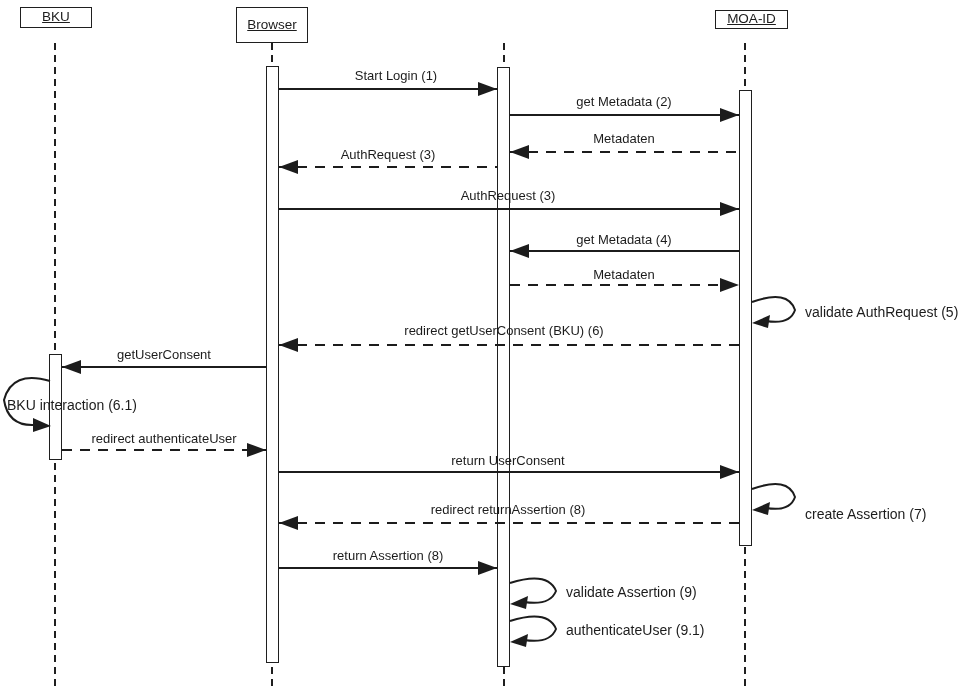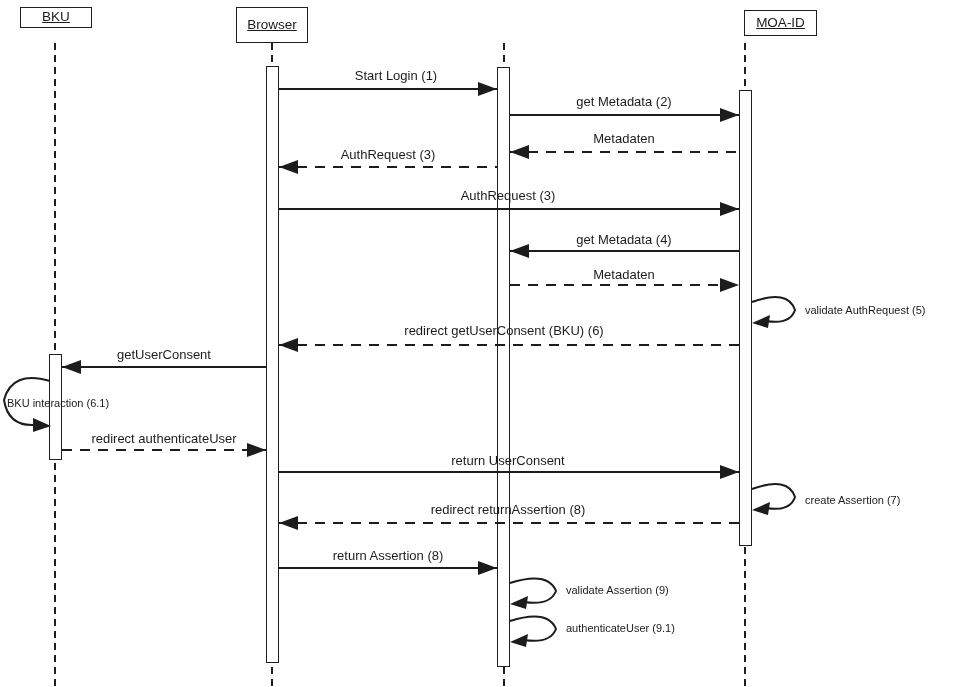--- a/index.html
+++ b/index.html
@@ -25,40 +25,40 @@
   .lnd{position:absolute;height:2px;z-index:5;
     background:repeating-linear-gradient(90deg,#1c1c1c 0 10px,transparent 10px 18px);}
   .ar{position:absolute;width:0;height:0;z-index:6;
     border-top:7px solid transparent;border-bottom:7px solid transparent;
     border-left:19px solid #1c1c1c;}
   .al{position:absolute;width:0;height:0;z-index:6;
     border-top:7px solid transparent;border-bottom:7px solid transparent;
     border-right:19px solid #1c1c1c;}
   .lbl{position:absolute;transform:translateX(-50%);white-space:nowrap;
     font-size:13px;z-index:7;}
-  .lbl-l{position:absolute;white-space:nowrap;font-size:11px;z-index:7;}
+  .lbl-l{position:absolute;white-space:nowrap;font-size:14px;z-index:7;}
   .loop{position:absolute;z-index:6;overflow:visible;}
 </style>
 </head>
 <body>
 
 <div id="canvas">
 
   <div class="lifeline" style="left:54px;top:43px;height:644px"></div>
   <div class="lifeline" style="left:271px;top:43px;height:644px"></div>
   <div class="lifeline" style="left:503px;top:43px;height:644px"></div>
   <div class="lifeline" style="left:744px;top:43px;height:644px"></div>
 
   <div class="actor" style="left:20px;top:7px;width:72px;height:21px">
     <span>BKU</span>
   </div>
   <div class="actor" style="left:236px;top:7px;width:72px;height:36px">
     <span>Browser</span>
   </div>
-  <div class="actor" style="left:744px;top:10px;width:73px;height:26px">
+  <div class="actor" style="left:715px;top:10px;width:73px;height:19px">
     <span>MOA-ID</span>
   </div>
 
   <div class="activation" style="left:266px;top:66px;height:597px"></div>
   <div class="activation" style="left:497px;top:67px;height:600px"></div>
   <div class="activation" style="left:739px;top:90px;height:456px"></div>
   <div class="activation" style="left:49px;top:354px;height:106px"></div>
 
   <div class="lbl" style="left:396px;top:68px">Start Login (1)</div>
   <div class="ln" style="left:279px;top:88px;width:218px"></div>
@@ -113,21 +113,21 @@
   <div class="ar" style="left:247px;top:443px"></div>
 
   <div class="lbl" style="left:508px;top:453px">return UserConsent</div>
   <div class="ln" style="left:279px;top:471px;width:460px"></div>
   <div class="ar" style="left:720px;top:465px"></div>
 
   <svg class="loop" style="left:750px;top:481px" width="50" height="36" viewBox="0 0 50 36">
     <path d="M2,8 Q38,-5 45,16 Q40,31 16,27" fill="none" stroke="#1c1c1c" stroke-width="2"></path>
     <polygon points="2,29 20,21 18,34" fill="#1c1c1c"></polygon>
   </svg>
-  <div class="lbl-l" style="left:805px;top:494px">create Assertion (7)</div>
+  <div class="lbl-l" style="left:805px;top:506px">create Assertion (7)</div>
 
   <div class="lbl" style="left:508px;top:502px">redirect returnAssertion (8)</div>
   <div class="lnd" style="left:279px;top:522px;width:460px"></div>
   <div class="al" style="left:279px;top:516px"></div>
 
   <div class="lbl" style="left:388px;top:548px">return Assertion (8)</div>
   <div class="ln" style="left:279px;top:567px;width:218px"></div>
   <div class="ar" style="left:478px;top:561px"></div>
 
   <svg class="loop" style="left:508px;top:576px" width="54" height="34" viewBox="0 0 54 34">

